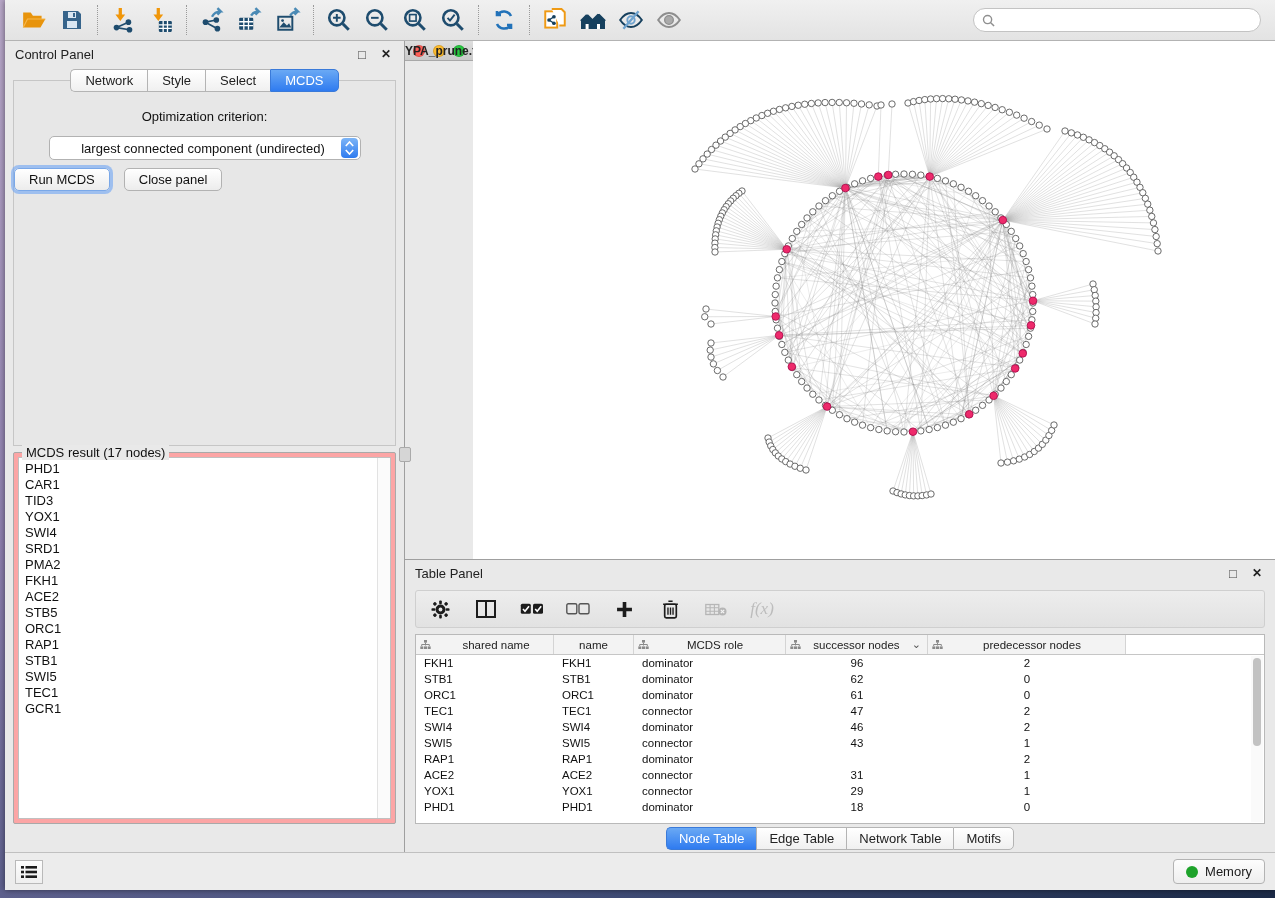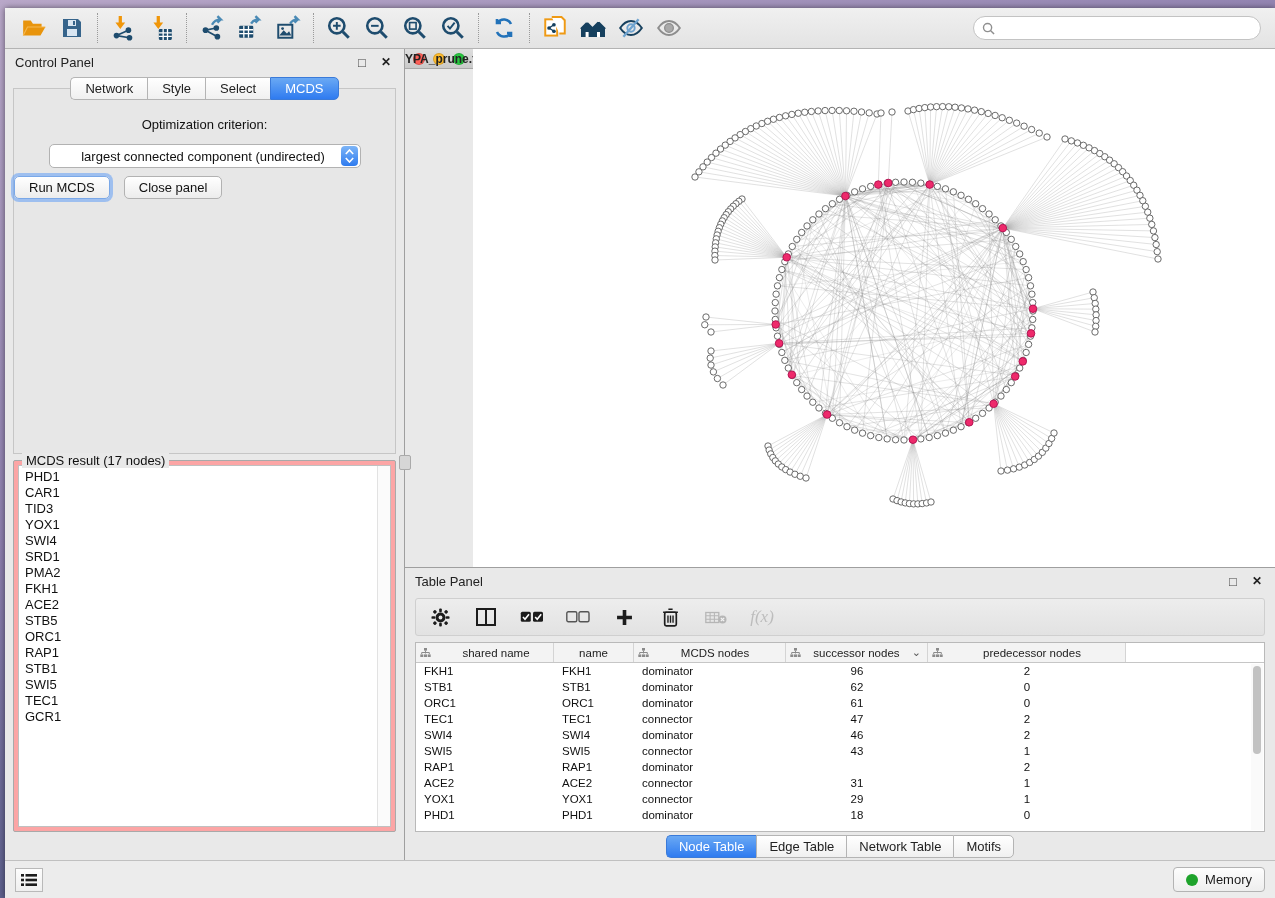--- a/index.html
+++ b/index.html
@@ -1,21 +1,21 @@
 <!DOCTYPE html>
 <html><head>
 <meta charset="utf-8">
 <style>
   * { margin:0; padding:0; box-sizing:border-box; }
   html,body { width:1275px; height:898px; overflow:hidden; }
   body { font-family:"Liberation Sans", sans-serif; font-size:13px; color:#1b1b1b; }
 
   .desktop { position:relative; width:1275px; height:898px;
              background:linear-gradient(160deg,#b9a8c9 0%,#8d7fae 40%,#44507c 80%,#1b2a47 100%); }
-  .app { position:absolute; left:5px; top:8px; width:1270px; height:890px;
+  .app { position:absolute; left:5px; top:0; width:1270px; height:890px;
          background:#e9e9e9; display:flex; flex-direction:column; box-shadow:0 0 6px rgba(0,0,0,.5); }
 
   
   .toolbar { height:41px; flex:0 0 41px; background:linear-gradient(#f0f0f0,#e3e3e3);
              border-bottom:1px solid #b3b3b3; display:flex; align-items:center; padding:0 10px; }
   .tbtn { width:38px; height:34px; display:flex; align-items:center; justify-content:center; cursor:pointer; }
   .tsep { width:1px; height:30px; margin:0 6px; border-left:1px dotted #9a9a9a; }
   .tspacer { flex:1; }
   .searchbox { width:288px; height:24px; background:#fff; border:1px solid #c3c3c3; border-radius:12px;
                display:flex; align-items:center; padding:0 8px; margin-right:4px; }
@@ -1096,21 +1096,21 @@
                   <span class="lbl">name</span>
                 </div>
                 <div class="th" style="width: 152px; flex: 0 0 152px;">
                   <svg width="11" height="10" viewBox="0 0 11 10">
                     <path d="M5.5 2.5v3M1.7 6v-1.5h7.6V6" stroke="#8a8a8a" fill="none"></path>
                     <rect x="4" y="0" width="3" height="2.6" fill="#8a8a8a"></rect>
                     <rect x="0.3" y="6.4" width="3" height="2.6" fill="#8a8a8a"></rect>
                     <rect x="4" y="6.4" width="3" height="2.6" fill="#8a8a8a"></rect>
                     <rect x="7.7" y="6.4" width="3" height="2.6" fill="#8a8a8a"></rect>
                   </svg>
-                  <span class="lbl">MCDS nodes</span>
+                  <span class="lbl">MCDS role</span>
                 </div>
                 <div class="th" style="width: 142px; flex: 0 0 142px;">
                   <svg width="11" height="10" viewBox="0 0 11 10">
                     <path d="M5.5 2.5v3M1.7 6v-1.5h7.6V6" stroke="#8a8a8a" fill="none"></path>
                     <rect x="4" y="0" width="3" height="2.6" fill="#8a8a8a"></rect>
                     <rect x="0.3" y="6.4" width="3" height="2.6" fill="#8a8a8a"></rect>
                     <rect x="4" y="6.4" width="3" height="2.6" fill="#8a8a8a"></rect>
                     <rect x="7.7" y="6.4" width="3" height="2.6" fill="#8a8a8a"></rect>
                   </svg>
                   <span class="lbl">successor nodes</span>

